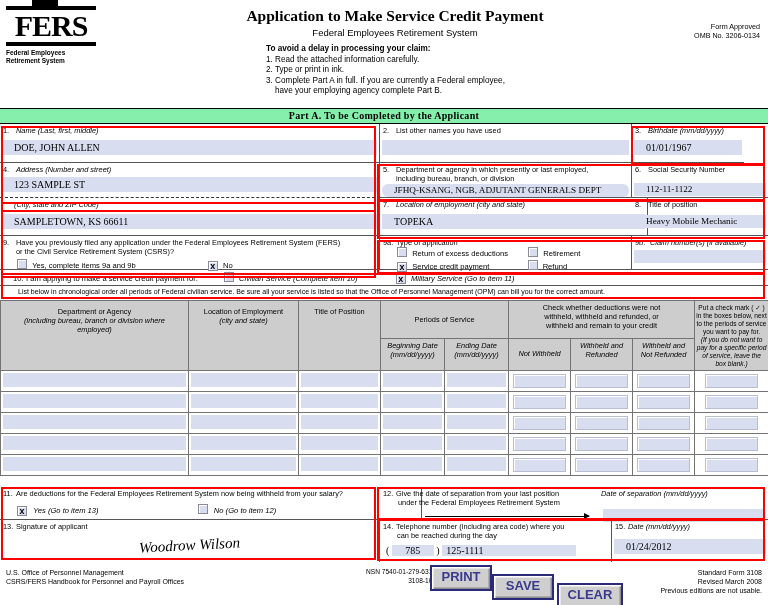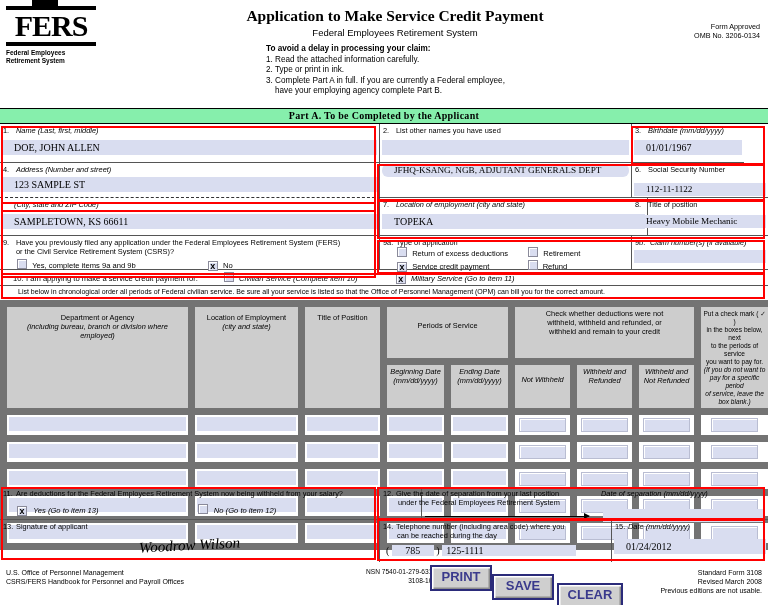--- a/index.html
+++ b/index.html
@@ -53,21 +53,21 @@
 
   
   .cb{display:inline-block;width:10px;height:10px;background:#d9ddf0;
       border:1px solid #8a8a9a;box-shadow:inset 1px 1px 0 #fff;
       vertical-align:-1px;text-align:center;line-height:9px;font-size:9px;
       font-weight:bold;color:#000;box-sizing:border-box;}
   .cbrow{font-size:7.6px;line-height:12px;}
 
   
   .stable{position:absolute;left:0;width:768px;border-collapse:collapse;table-layout:fixed;}
-  .stable td,.stable th{border:7px solid #737373;padding:0;vertical-align:top;}
+  .stable td,.stable th{border:1px solid #737373;padding:0;vertical-align:top;}
   .stable th{background:#cdcdcd;font-size:7.4px;font-weight:normal;text-align:center;
              line-height:9px;padding:2px 1px;}
   .stable th .it{font-style:italic;}
   .rowcell{height:18px;}
   .rowfill{background:#d9ddf0;height:14px;margin:2px;}
   .rowfill.b{background:#d9ddf0;border:1px solid #b9bdd2;box-shadow:inset 1px 1px 0 #fff;
              height:12px;margin:3px 4px;}
   .rowfill.chk{height:12px;margin:3px 10px;}
 
   
@@ -146,20 +146,24 @@
       <div class="lbl"><span class="num">4.</span><span class="ital">Address (Number and street)</span></div>
       <div class="inputline" style="margin-top:3px;">123 SAMPLE ST</div>
     </div>
 
     <div class="cell" style="left:0;top:74px;width:380px;height:38px;">
       <div class="lbl ital" style="padding-left:14px;">(City, state and ZIP Code)</div>
       <div class="inputline" style="margin-top:5px;">SAMPLETOWN, KS 66611</div>
     </div>
 
     <div class="cell" style="left:380px;top:39px;width:252px;height:35px;">
+      <div class="lbl">
+        <span class="num">5.</span><span>Department or agency in which presently or last employed,</span>
+        <div style="padding-left:13px;">including bureau, branch, or division</div>
+      </div>
       <div class="inputline sm" style="margin-top:1px;border-radius:6px;">JFHQ-KSANG, NGB, ADJUTANT GENERALS DEPT</div>
     </div>
 
     <div class="cell nr" style="left:632px;top:39px;width:136px;height:35px;">
       <div class="lbl"><span class="num">6.</span><span>Social Security Number</span></div>
       <div class="inputline sm" style="margin-top:9px;">112-11-1122</div>
     </div>
 
     <div class="cell" style="left:380px;top:74px;width:268px;height:38px;">
       <div class="lbl"><span class="num">7.</span><span class="ital">Location of employment (city and state)</span></div>

